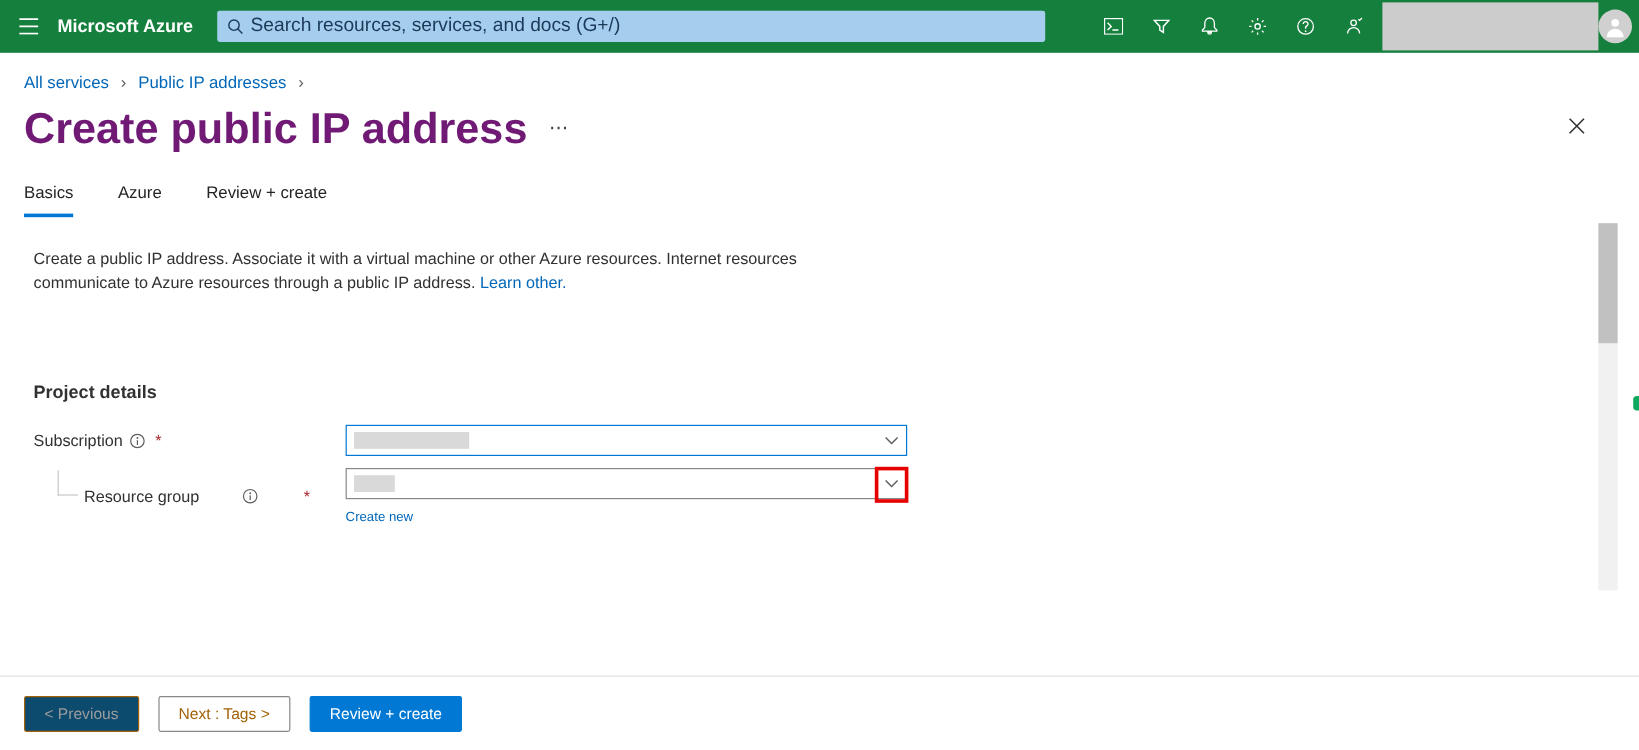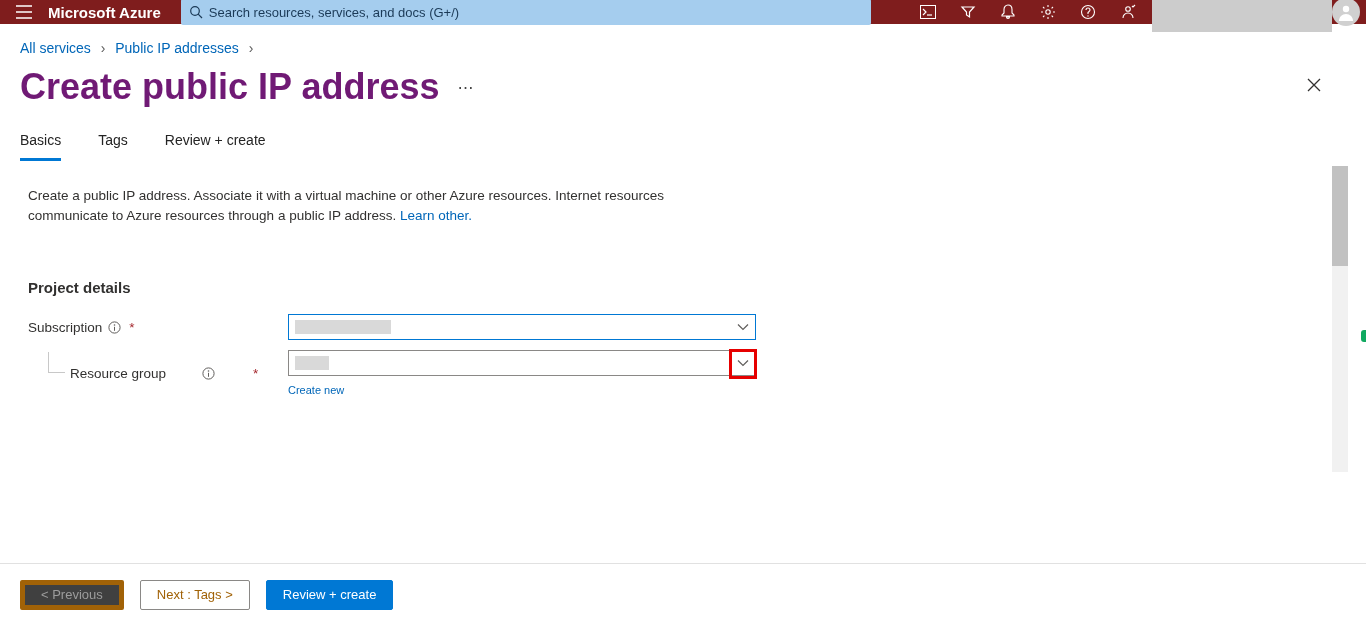--- a/index.html
+++ b/index.html
@@ -1,24 +1,24 @@
 <!DOCTYPE html>
 <html><head>
 <meta charset="utf-8">
 <style>
   * { box-sizing: border-box; margin: 0; padding: 0; font-family: "Segoe UI", Arial, sans-serif; }
   html, body { width: 1366px; height: 625px; overflow: hidden; background: #ffffff; }
 
   
-  .topbar { height: 24px; background: #7f1d1d; display: flex; align-items: center; color: #fff; }
+  .topbar { height: 44px; background: #15803d; display: flex; align-items: center; color: #fff; }
   .topbar .hamburger { width: 48px; display:flex; justify-content:center; align-items:center; height:100%; cursor:pointer; }
   .topbar .brand { font-weight: 600; font-size: 15px; padding: 0 14px 0 0; white-space: nowrap; }
   .topbar .search-wrap { flex: 0 0 690px; height: 26px; background: #a5cdee; border-radius: 2px; display:flex; align-items:center; padding: 0 8px; margin-left: 6px; }
   .topbar .search-wrap svg { margin-right: 6px; }
-  .topbar .search-wrap input { flex:1; background: transparent; border: none; outline: none; font-size: 13px; color: #1b3a57; }
+  .topbar .search-wrap input { flex:1; background: transparent; border: none; outline: none; font-size: 16px; color: #1b3a57; }
   .topbar .search-wrap input::placeholder { color: #1b3a57; }
   .topbar .spacer { flex: 1; }
   .topbar .iconbtn { width: 40px; height: 40px; display:flex; justify-content:center; align-items:center; cursor:pointer; }
   .topbar .account-slot { width: 180px; height: 40px; background: #cccccc; margin-left: 4px; }
   .topbar .avatar { width: 28px; height: 28px; border-radius: 50%; background:#d0d0d0; display:flex; justify-content:center; align-items:center; margin: 0 6px 0 0; }
 
   
   .breadcrumb { padding: 16px 0 6px 20px; font-size: 14px; }
   .breadcrumb a { color: #0066b8; text-decoration: none; cursor:pointer; }
   .breadcrumb .sep { color: #5a5a5a; margin: 0 6px; }
@@ -35,21 +35,21 @@
   .tab.active { border-bottom: 3px solid #0078d4; font-weight: 400; }
 
   
   .content-shell { position: relative; height: 390px; }
   .content { position:absolute; left:0; top:0; right: 34px; bottom:0; overflow-y: auto; padding: 24px 20px 40px 28px; font-size: 13.5px; color:#323130; }
   .fake-scrollbar { position:absolute; right:18px; top:4px; width: 16px; height: 306px; background: #f1f1f1; }
   .fake-thumb { position:absolute; right:18px; top:4px; width: 16px; height: 100px; background: #c1c1c1; cursor:pointer; }
 
   .content p.lead { max-width: 720px; line-height: 1.45; margin-bottom: 4px; }
   .content a.link { color:#0066b8; text-decoration:none; cursor:pointer; }
-  .section-title { font-weight: 600; font-size: 15px; margin-top: 54px; margin-bottom: 18px; }
+  .section-title { font-weight: 600; font-size: 15px; margin-top: 74px; margin-bottom: 18px; }
   .section-desc { max-width: 740px; line-height: 1.45; margin-bottom: 24px; }
 
   .form-row { display:flex; align-items:center; margin-bottom: 6px; }
   .form-row .label-col { width: 260px; display:flex; align-items:center; font-size: 13.5px; }
   .form-row.indent .label-col { padding-left: 42px; position: relative; gap: 30px; }
   .form-row.indent .label-col::before { content:""; position:absolute; left:20px; top:-14px; width: 16px; height: 20px; border-left:1px solid #c8c8c8; border-bottom:1px solid #c8c8c8; }
   .label-col .info { margin: 0 6px; display:inline-flex; }
   .label-col .req { color:#a4262c; margin-left: 2px; }
   .field-col { width: 468px; position: relative; }
   .select-box { width: 100%; height: 26px; border: 1px solid #8a8886; background:#fff; display:flex; align-items:center; padding: 0 28px 0 6px; position: relative; font-size: 13px; cursor:pointer; }
@@ -57,21 +57,21 @@
   .select-box .chev { position:absolute; right:6px; top:50%; transform:translateY(-50%); }
   .select-box .masked { background:#d9d9d9; height: 14px; width: 96px; }
   .select-box .masked.sm { width: 34px; }
   .red-box { position:absolute; right:-2px; top:-2px; width: 28px; height: 30px; border: 3px solid #e60000; pointer-events: none; }
   .create-new { margin-top: 6px; }
   .create-new a { color:#0066b8; font-size: 11px; text-decoration:none; cursor:pointer; }
 
   
   .footer { position:absolute; left:0; right:0; bottom:0; height: 62px; border-top: 1px solid #e1e1e1; display:flex; align-items:center; padding-left: 20px; gap: 16px; background:#fff; }
   .btn { height: 30px; padding: 0 16px; font-size: 13px; border-radius: 2px; cursor:pointer; display:inline-flex; align-items:center; justify-content:center; }
-  .btn.prev { background: #404040; color:#9c9c9c; border:5px solid #a16207; cursor:default; }
+  .btn.prev { background: #0c4a6e; color:#9c9c9c; border:1px solid #a16207; cursor:default; }
   .btn.next { background: #fff; color:#a16207; border:1px solid #8a8886; }
   .btn.primary { background: #0078d4; color:#fff; border:1px solid #0078d4; }
 
   
   .edge-marker { position:absolute; right:0; top:330px; width:5px; height:12px; background:#10a960; border-radius: 3px 0 0 3px; }
 </style>
 </head>
 <body>
 
 <div class="topbar">
@@ -147,21 +147,21 @@
   <span class="ellipsis">⋯</span>
   <span class="close">
     <svg width="16" height="16" viewBox="0 0 16 16">
         <path d="M2 2l12 12M14 2L2 14" stroke="#323130" stroke-width="1.3"></path>
       </svg>
   </span>
 </div>
 
 <div class="tabs">
   <div class="tab active">Basics</div>
-  <div class="tab">Tags</div>
+  <div class="tab">Azure</div>
   <div class="tab">Review + create</div>
 </div>
 
 <div class="content-shell">
   <div class="content">
     <p class="lead">
       <span>Create a public IP address. Associate it with a virtual machine or other Azure resources. Internet resources communicate to Azure resources through a public IP address.</span>
       <a class="link">Learn other.</a>
     </p>
 

